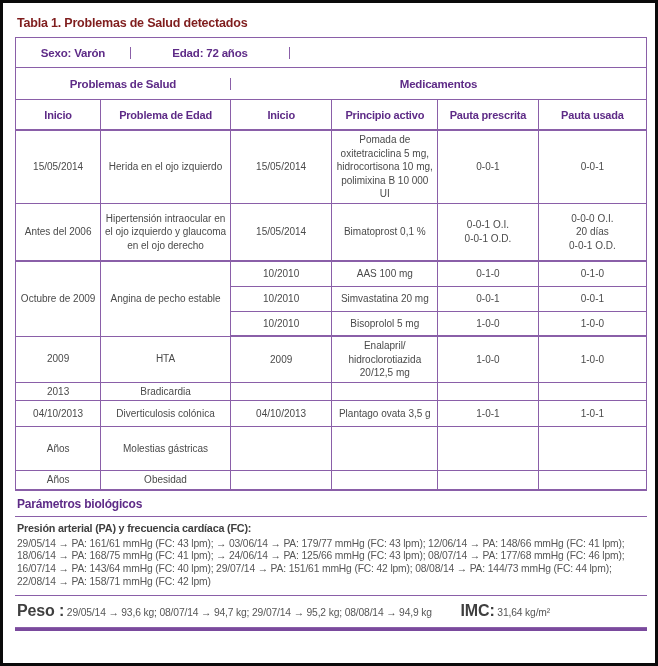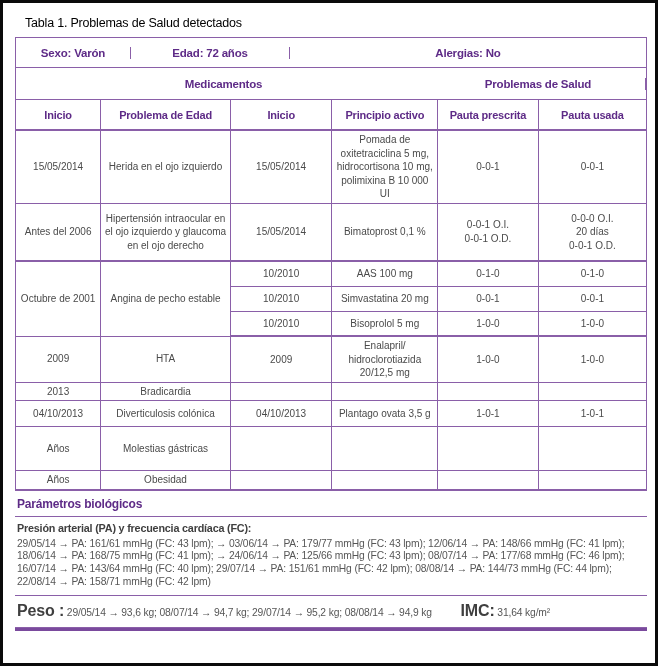--- a/index.html
+++ b/index.html
@@ -7,25 +7,25 @@
   .page {
     position: relative;
     width: 658px; height: 666px;
     background: #ffffff;
     border: 3px solid #0a0a0a;
     font-family: "Liberation Sans", sans-serif;
     overflow: hidden;
     padding: 9px 12px 0 12px;
   }
   .title {
-    color: #000000;
+    color: #7f1d1d;
     font-size: 12.5px;
-    font-weight: normal;
+    font-weight: bold;
     letter-spacing: -0.2px;
-    margin: 4px 0 7px 10px;
+    margin: 4px 0 7px 2px;
   }
   .tbl {
     width: 632px;
     border: 1.5px solid #8a5fa8;
     border-bottom-width: 2.5px;
   }
   .info-row, .group-row { display: flex; align-items: center; }
   .info-row { height: 30px; border-bottom: 1.5px solid #8a5fa8; }
   .group-row { height: 32px; border-bottom: 1.5px solid #8a5fa8; }
   .hcell {
@@ -93,26 +93,25 @@
 
 <div class="page">
 
   <div class="title">Tabla 1. Problemas de Salud detectados</div>
 
   <div class="tbl">
 
     <div class="info-row">
       <div class="hcell c1">Sexo: Varón</div>
       <div class="hcell c2">Edad: 72 años</div>
-      <div class="hcell c3">Alergias: No</div>
     </div>
 
     <div class="group-row">
+      <div class="hcell g1">Problemas de Salud</div>
       <div class="hcell g2">Medicamentos</div>
-      <div class="hcell g1">Problemas de Salud</div>
     </div>
 
     <table class="main">
       <colgroup>
         <col style="width:13.45%">
           <col style="width:20.57%">
           <col style="width:16.14%">
         <col style="width:16.77%">
           <col style="width:15.98%">
           <col style="width:17.09%">
@@ -139,21 +138,21 @@
         <td>Hipertensión intraocular en el ojo izquierdo y glaucoma en el ojo derecho</td>
         <td>15/05/2014</td>
         <td>Bimatoprost 0,1 %</td>
         <td class="gap">0-0-1 O.I.
 0-0-1 O.D.</td>
         <td>0-0-0 O.I.
 20 días
 0-0-1 O.D.</td>
       </tr>
       <tr class="h25">
-        <td rowspan="3">Octubre de 2001</td>
+        <td rowspan="3">Octubre de 2009</td>
         <td rowspan="3">Angina de pecho estable</td>
         <td>10/2010</td>
         <td>AAS 100 mg</td>
         <td>0-1-0</td>
         <td>0-1-0</td>
       </tr>
       <tr class="h25">
         <td>10/2010</td>
         <td>Simvastatina 20 mg</td>
         <td>0-0-1</td>

